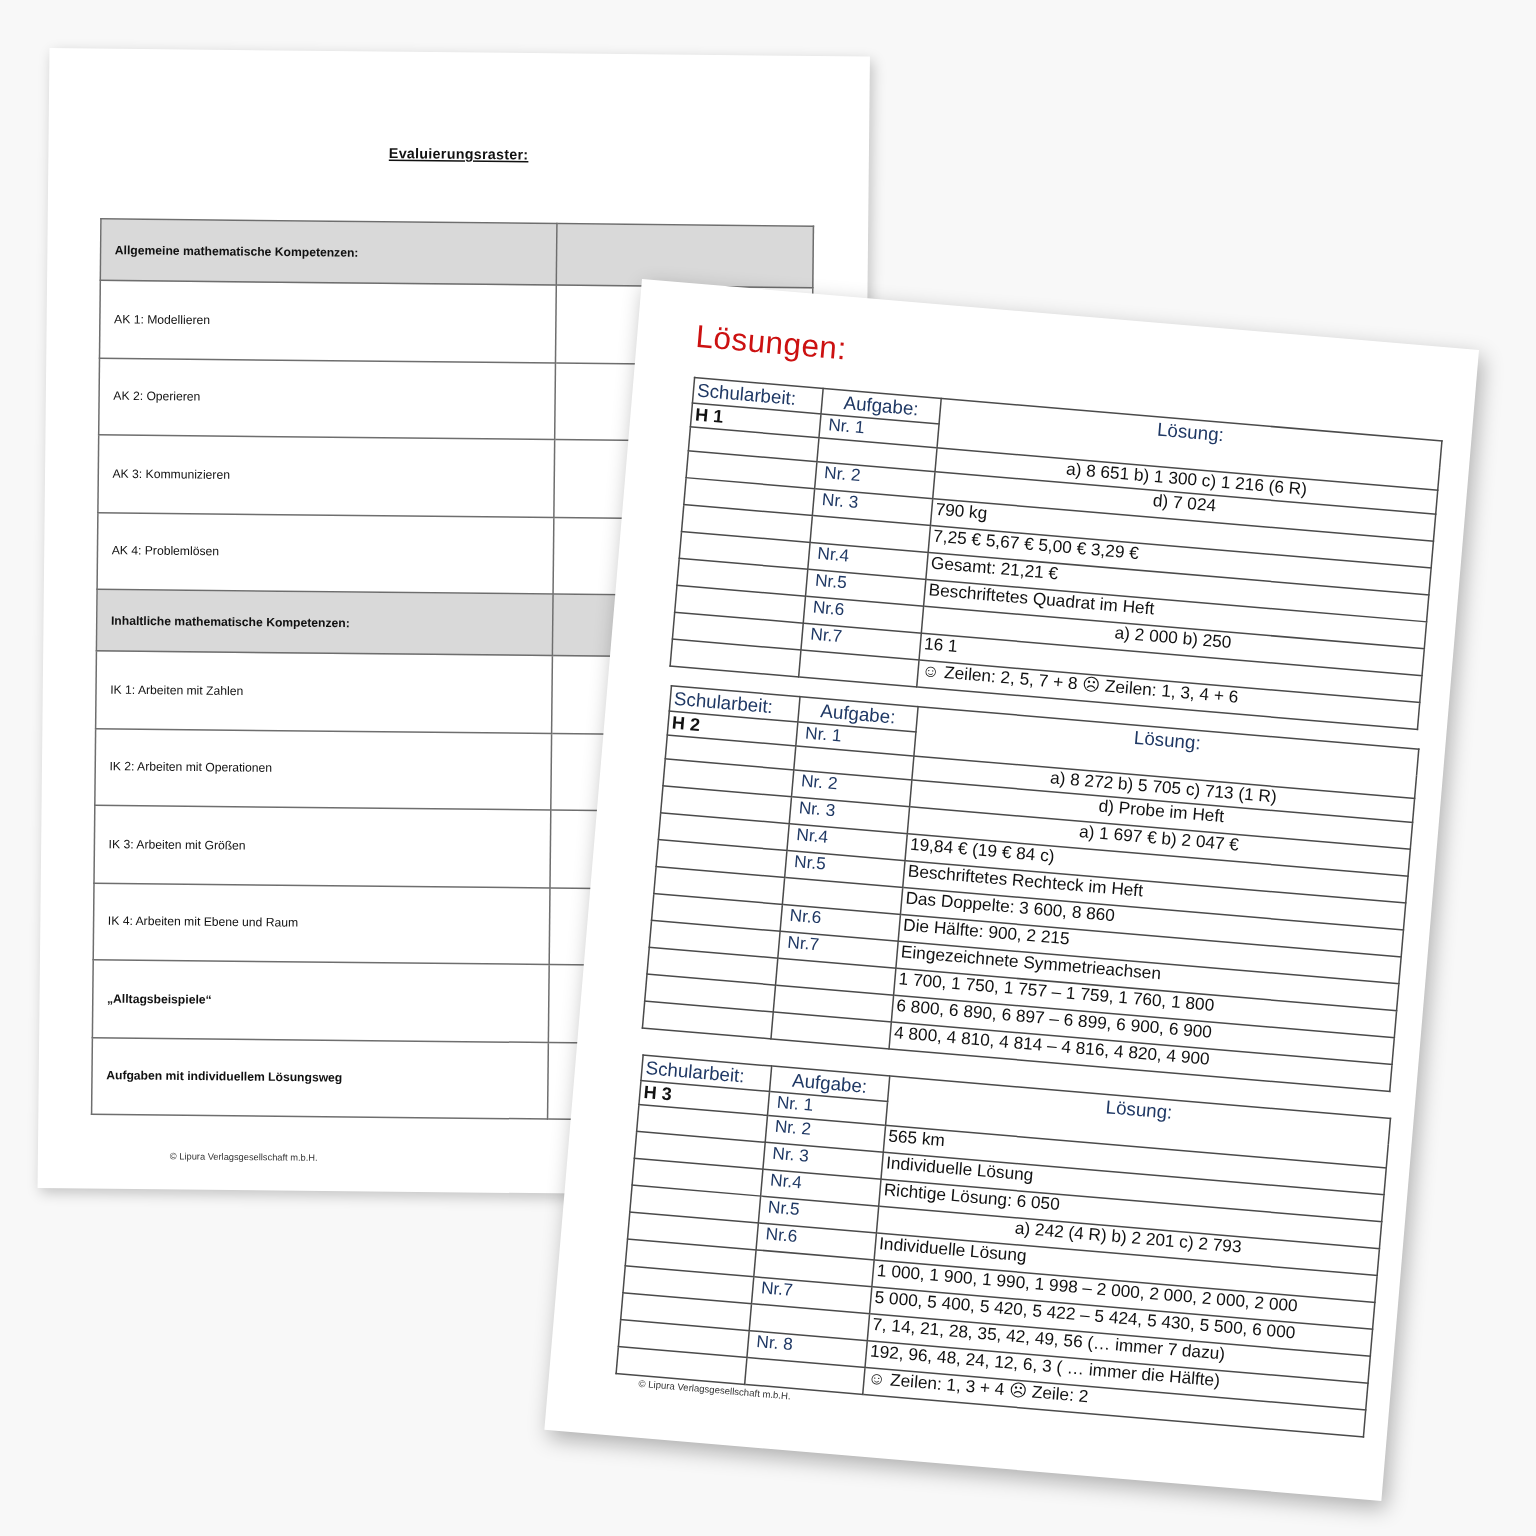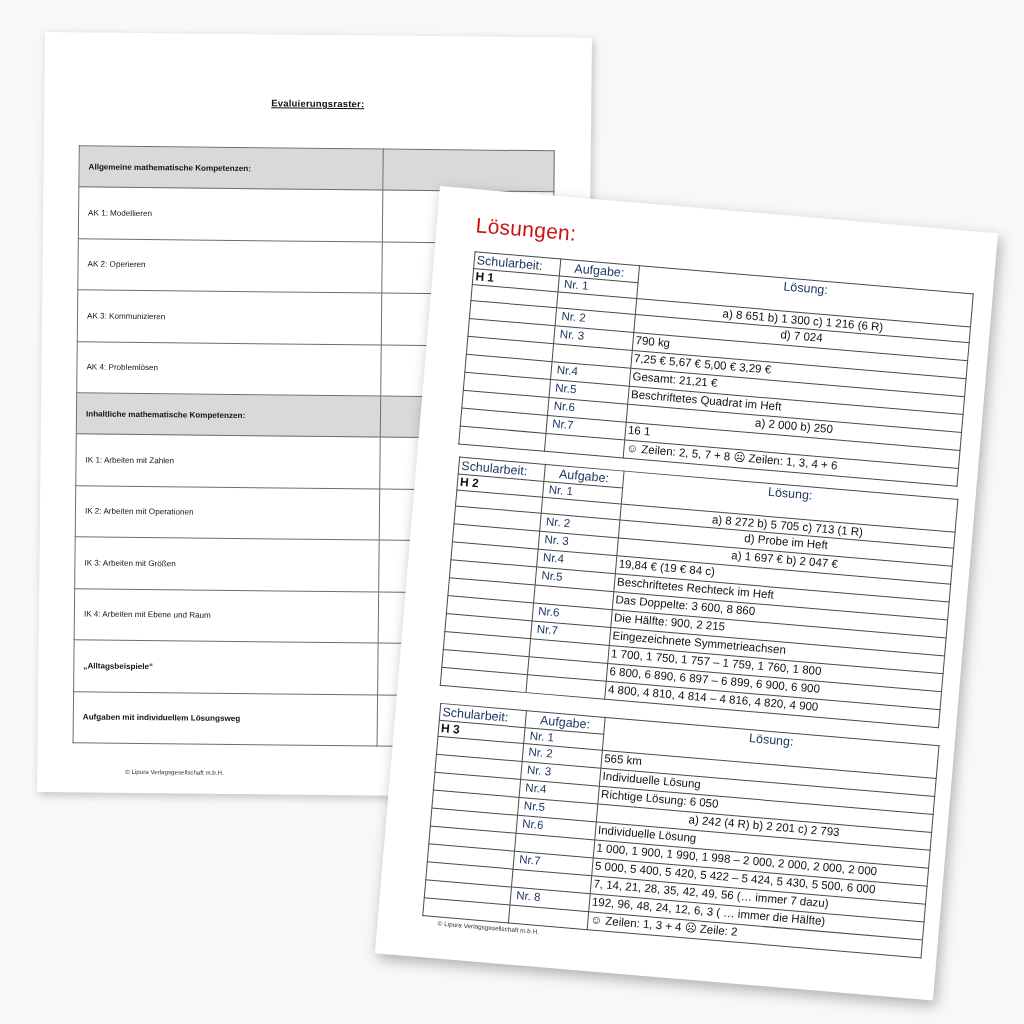--- a/index.html
+++ b/index.html
@@ -2,21 +2,21 @@
 <html><head>
 <meta charset="utf-8">
 <style>
   html,body{margin:0;padding:0;}
   body{
     width:1024px;height:1024px;overflow:hidden;
     background:#f8f8f8;
     font-family:"Liberation Sans", sans-serif;
     position:relative;
   }
-  .stage{position:absolute;inset:0;margin-left:12px;}
+  .stage{position:absolute;inset:0;}
 
   
   .page-back{
     position:absolute;
     left:33px; top:32px;
     width:547px; height:760px;
     background:#ffffff;
     box-shadow:2px 3px 9px rgba(0,0,0,0.22);
     transform:rotate(0.6deg);
     transform-origin:top left;

